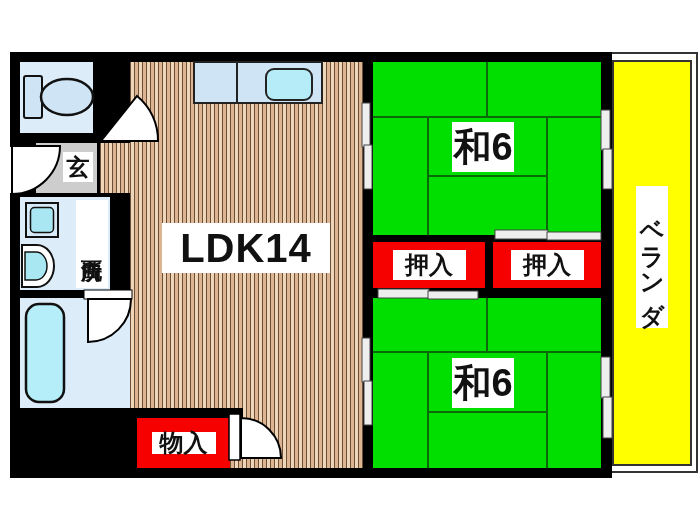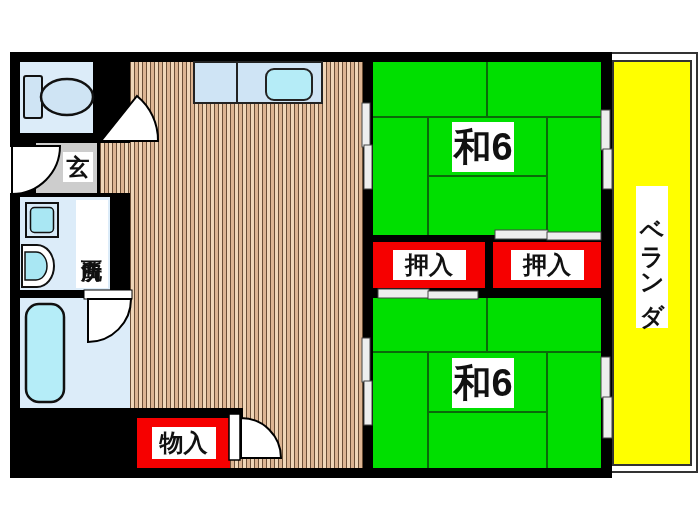--- a/index.html
+++ b/index.html
@@ -30,21 +30,21 @@
   .closet-right{left:493px;top:242px;width:108px;height:46px;}
   .storage{left:137px;top:418px;width:93px;height:50px;background:#f60000;display:flex;align-items:center;justify-content:center;}
   
   .tl{background:#0a6a0a;}
   
   .lbl{background:#fff;color:#111;display:flex;align-items:center;justify-content:center;
        font-weight:bold;line-height:1;}
   .lbl-ldk{left:162px;top:223px;width:168px;height:50px;font-size:40px;letter-spacing:1px;}
   .lbl-wa{width:62px;height:50px;font-size:38px;}
   .lbl-closet{width:73px;height:30px;font-size:24px;}
-  .lbl-storage{width:64px;height:32px;font-size:24px;}
+  .lbl-storage{width:64px;height:22px;font-size:24px;}
   .lbl-gen{left:63px;top:152px;width:30px;height:30px;font-size:23px;}
   .lbl-vert{writing-mode:vertical-rl;text-orientation:upright;}
   .lbl-wash{left:76px;top:200px;width:32px;height:88px;font-size:21px;}
   .lbl-veranda{left:636px;top:186px;width:32px;height:142px;font-size:24px;}
   svg{position:absolute;left:0;top:0;pointer-events:none;}
 </style>
 </head>
 <body>
 
 <div class="plan">
@@ -146,19 +146,20 @@
     <g>
       <rect x="495" y="230" width="53" height="9" fill="#eee" stroke="#444" stroke-width="1"></rect>
       <rect x="547" y="232" width="54" height="8" fill="#eee" stroke="#444" stroke-width="1"></rect>
     </g>
     <g>
       <rect x="378" y="289" width="51" height="9" fill="#eee" stroke="#444" stroke-width="1"></rect>
       <rect x="428" y="291" width="50" height="8" fill="#eee" stroke="#444" stroke-width="1"></rect>
     </g>
   </svg>
 
+  <div class="abs lbl lbl-ldk">LDK14</div>
   <div class="abs lbl lbl-wa" style="left:452px;top:122px;">和6</div>
   <div class="abs lbl lbl-wa" style="left:452px;top:358px;">和6</div>
   <div class="abs lbl lbl-gen">玄</div>
   <div class="abs lbl lbl-vert lbl-wash">洗面所</div>
   <div class="abs lbl lbl-vert lbl-veranda">ベランダ</div>
 
 </div>
 
 </body></html>

